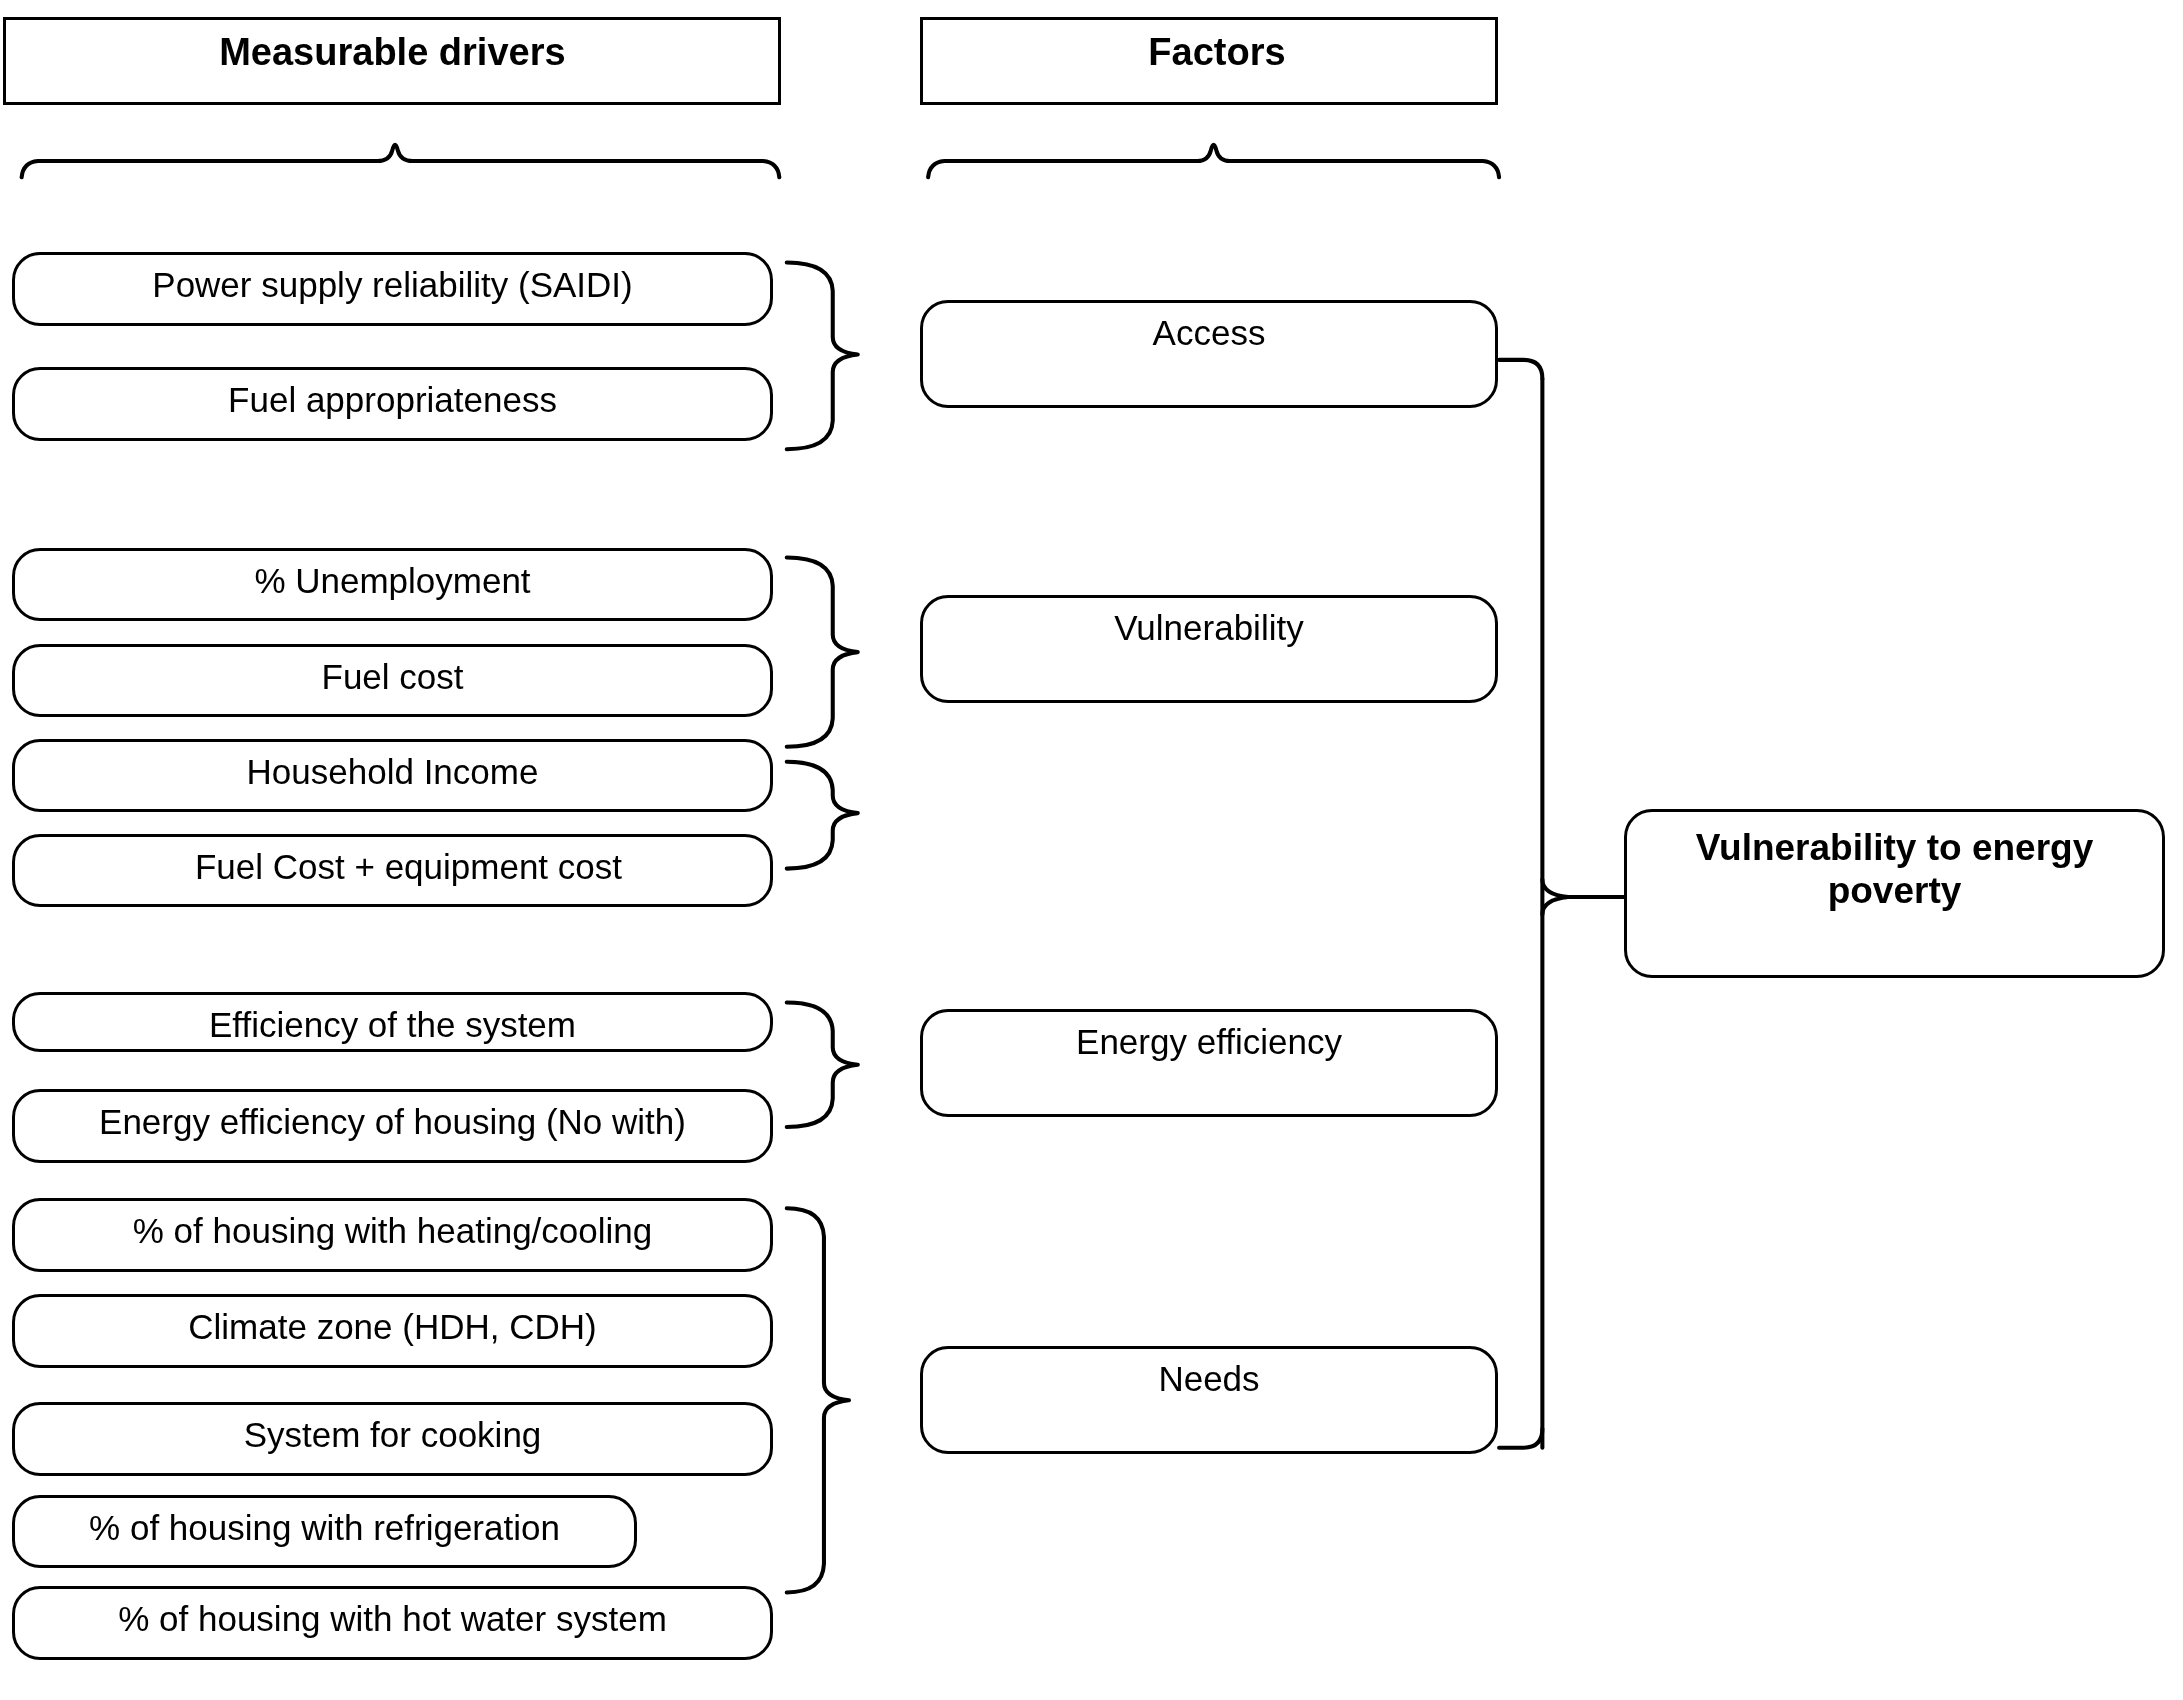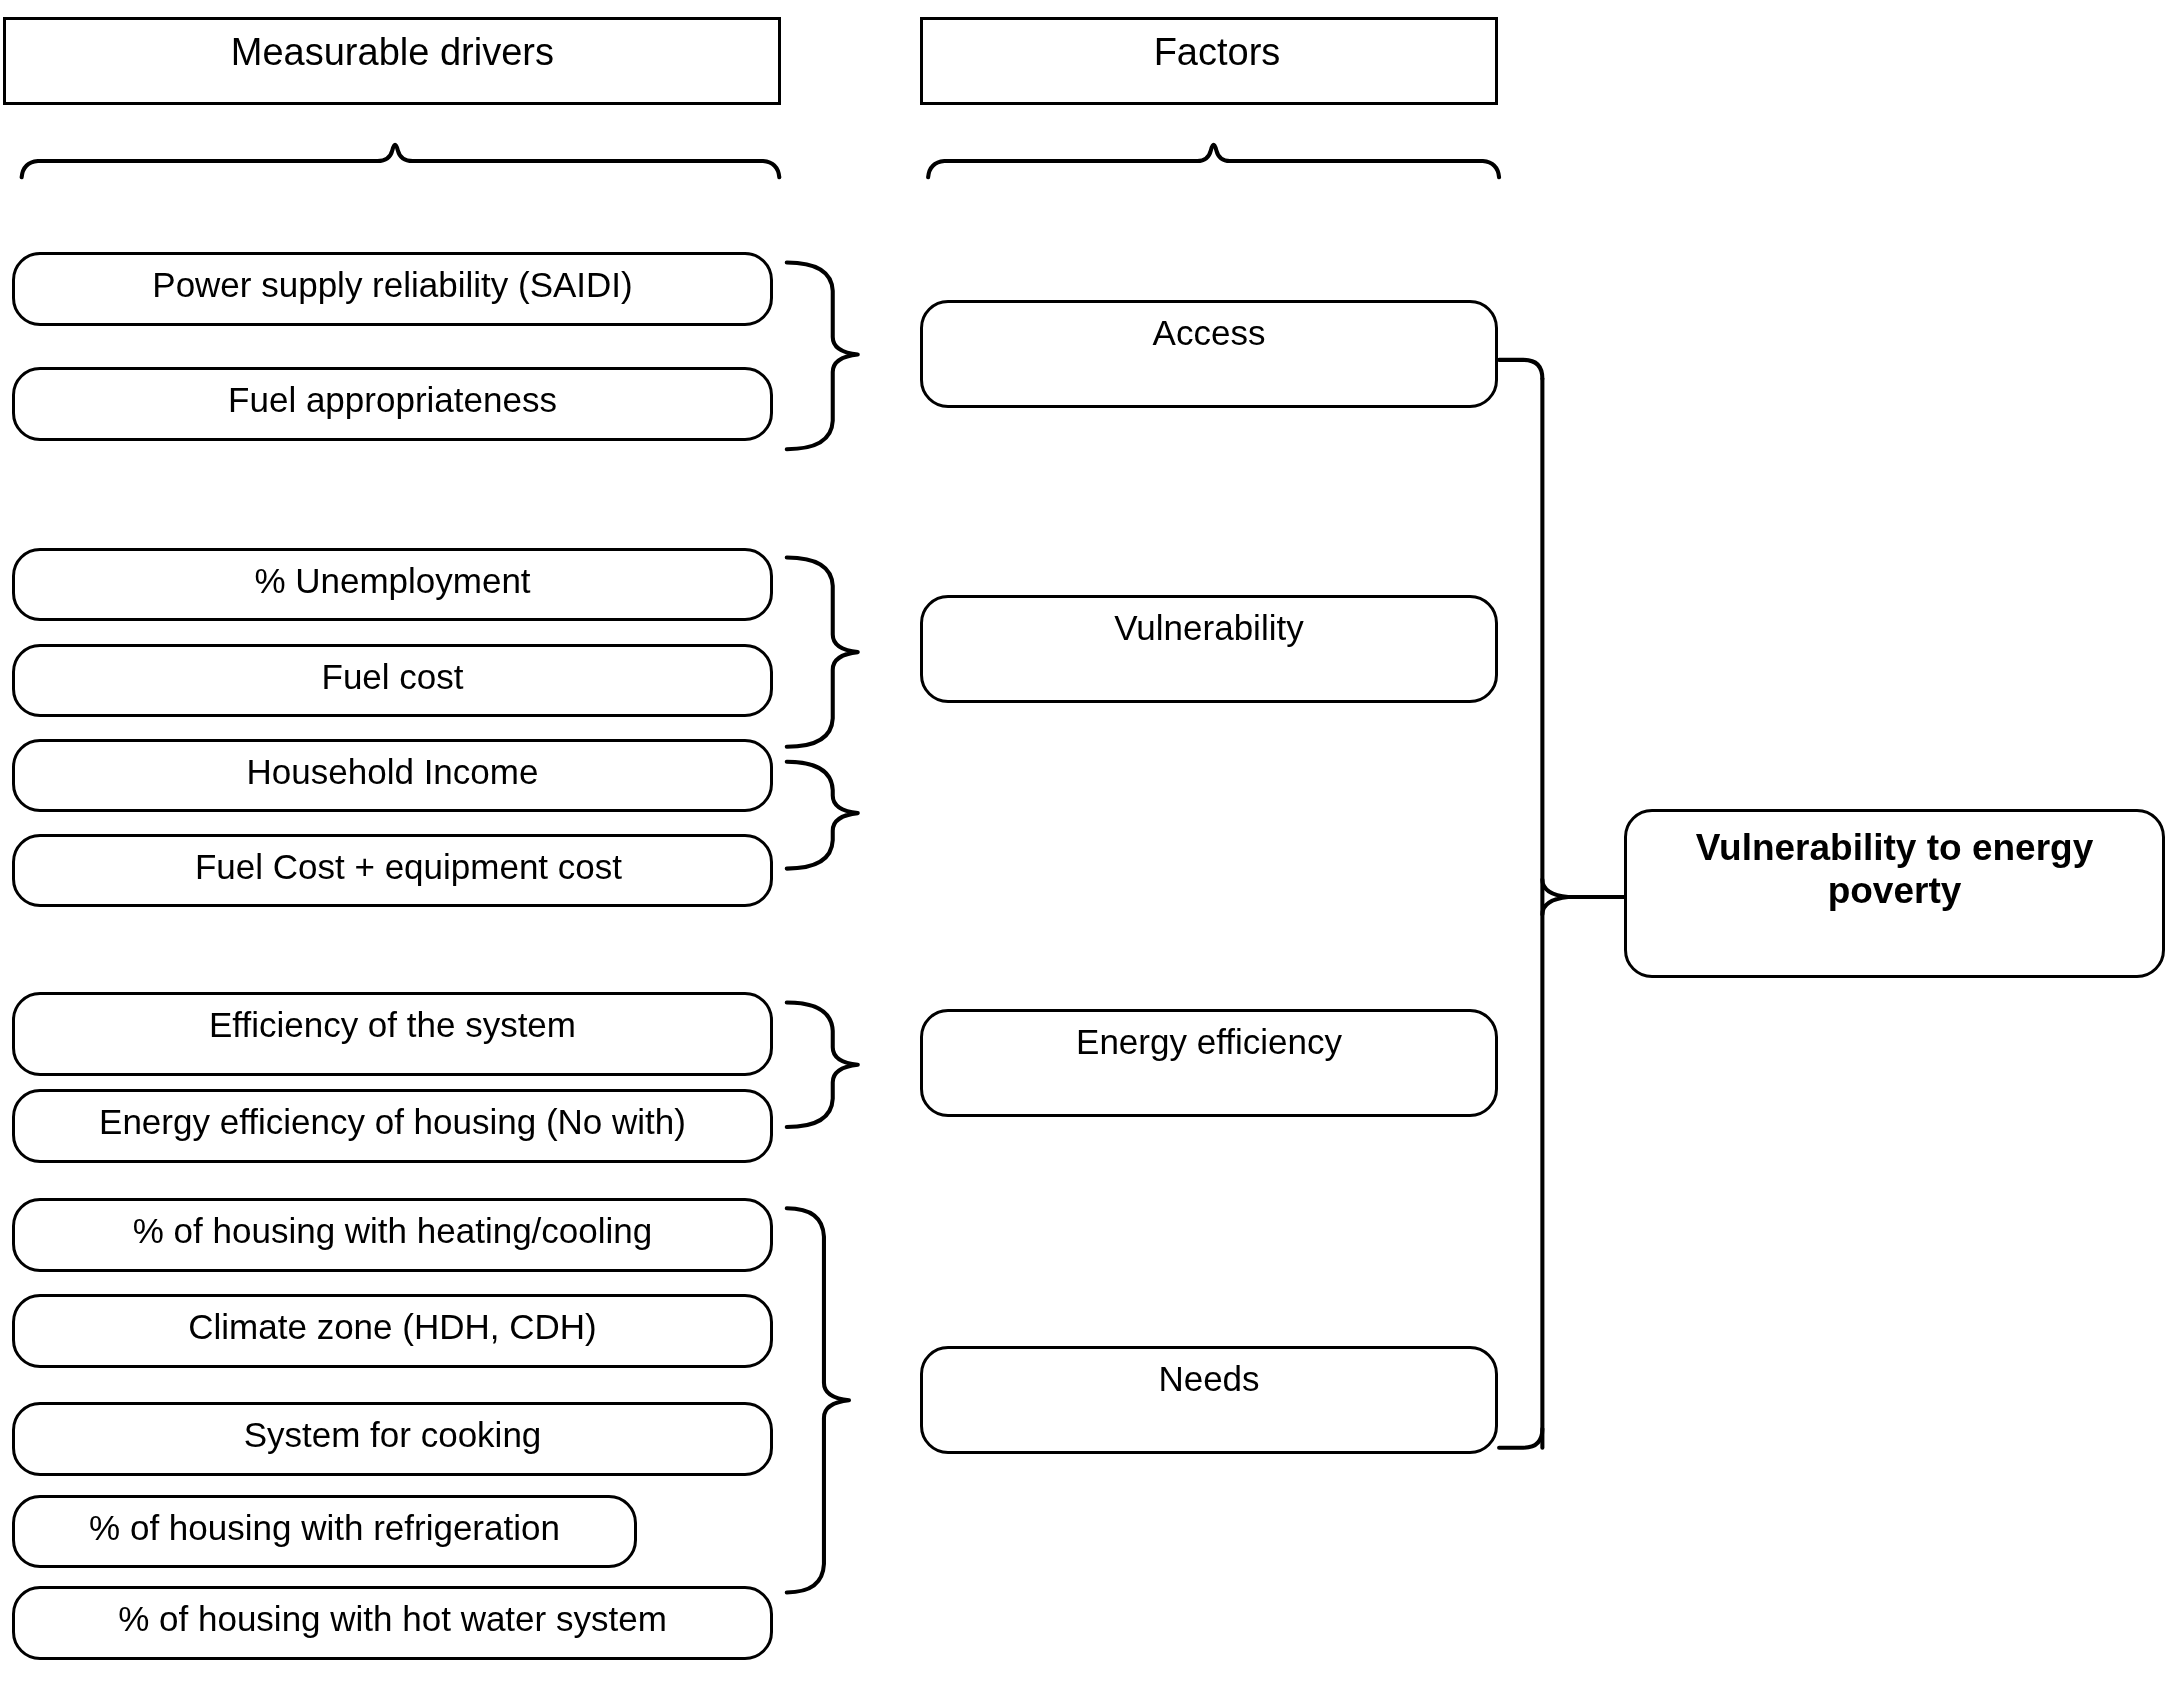--- a/index.html
+++ b/index.html
@@ -42,21 +42,21 @@
   .node .label {
     display: block;
     width: 100%;
     padding-top: 9.5px;
     font-size: 35px;
     line-height: 1.16;
     color: #000000;
     letter-spacing: 0px;
   }
   .header-box .label {
-    font-weight: normal;
+    font-weight: bold;
     font-size: 38px;
     padding-top: 9.5px;
   }
   .goal-box .label {
     font-weight: bold;
     font-size: 37px;
     padding-top: 15px;
   }
 </style>
 </head>
@@ -115,21 +115,21 @@
   </div>
 
   <div class="node rounded-box" style="left:12px; top:739px; width:761px; height:73px;">
     <span class="label">Household Income</span>
   </div>
 
   <div class="node rounded-box" style="left:12px; top:834px; width:761px; height:73px;padding-left:32px;">
     <span class="label">Fuel Cost + equipment cost</span>
   </div>
 
-  <div class="node rounded-box" style="left:12px; top:992px; width:761px; height:84px;">
+  <div class="node rounded-box" style="left:12px; top:992px; width:761px; height:60px;">
     <span class="label">Efficiency of the system</span>
   </div>
 
   <div class="node rounded-box" style="left:12px; top:1089px; width:761px; height:74px;">
     <span class="label">Energy efficiency of housing (No with)</span>
   </div>
 
   <div class="node rounded-box" style="left:12px; top:1198px; width:761px; height:74px;">
     <span class="label">% of housing with heating/cooling</span>
   </div>

